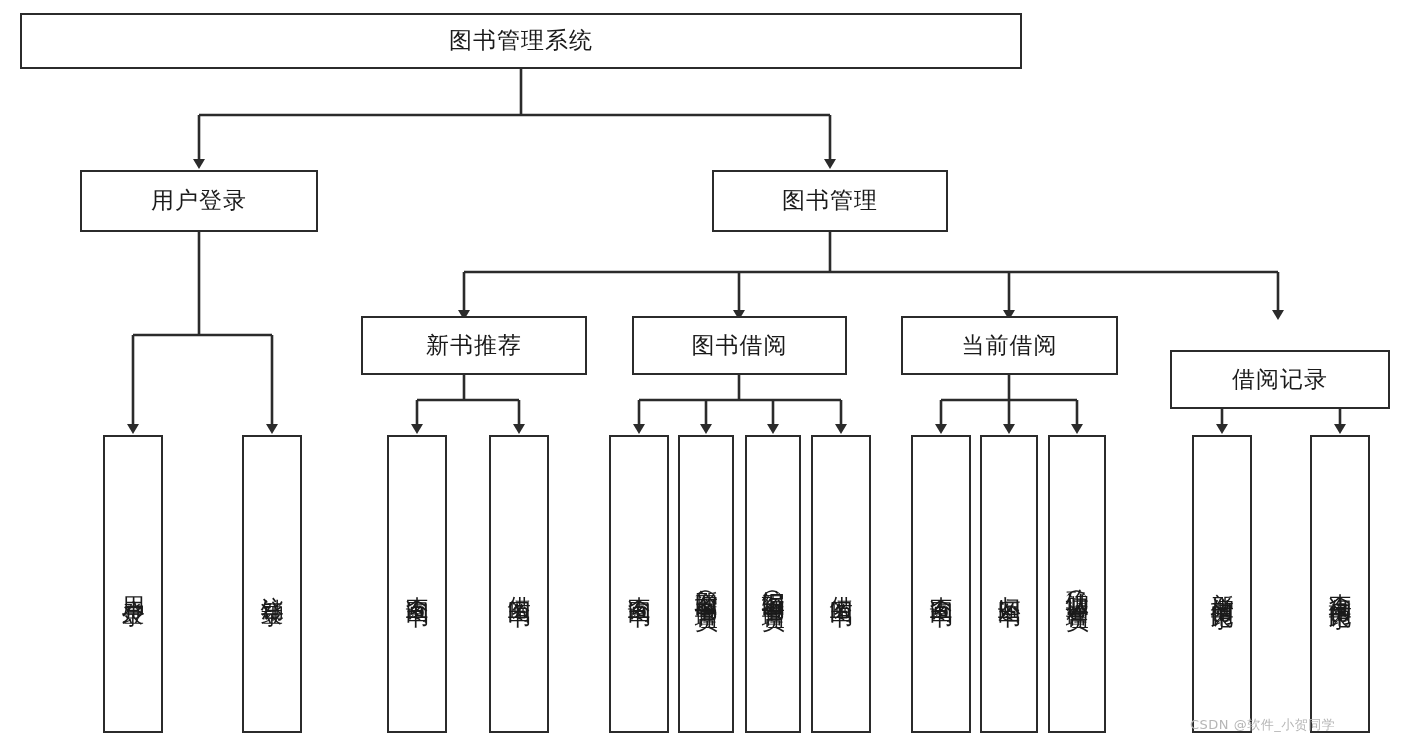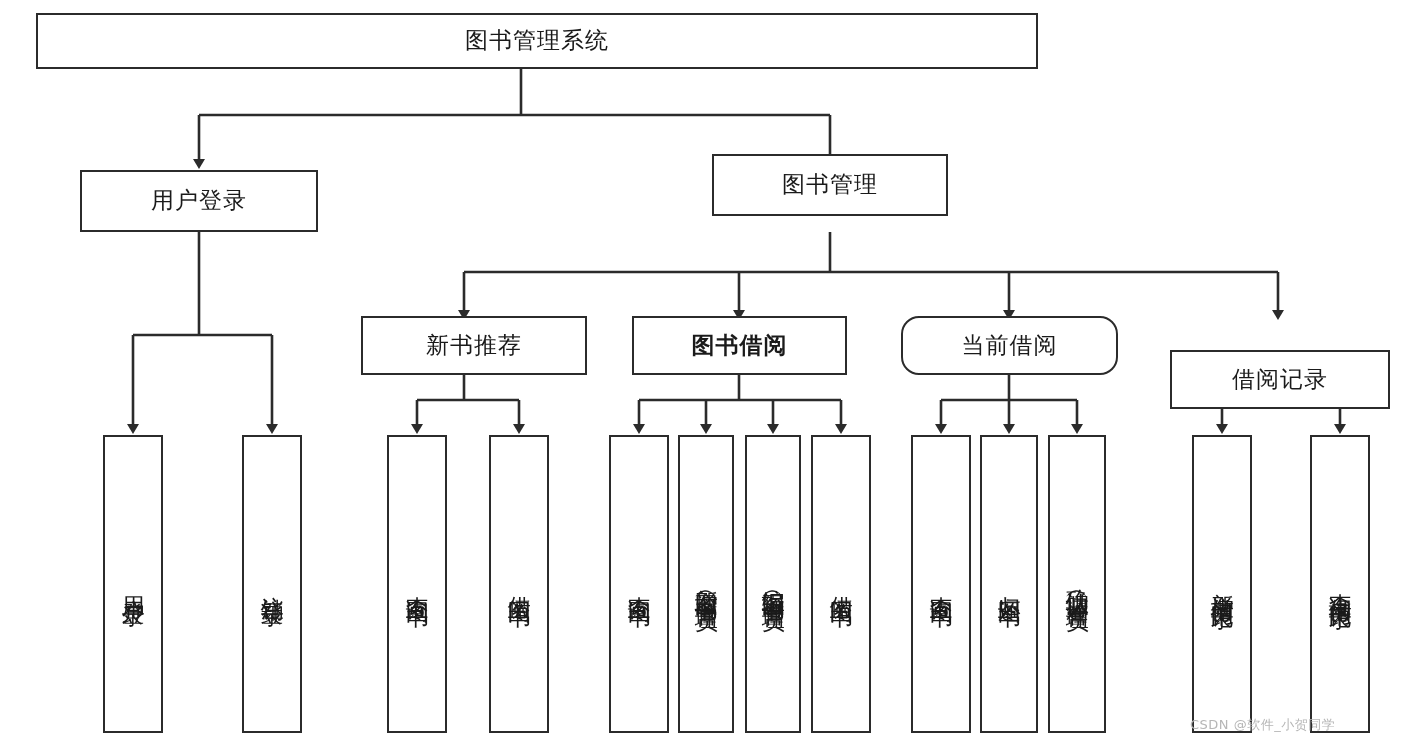--- a/index.html
+++ b/index.html
@@ -112,38 +112,38 @@
       <path d="M1009,400 L1009,425" marker-end="url(#arrow)"></path>
       <path d="M1077,400 L1077,425" marker-end="url(#arrow)"></path>
 
       <path d="M1278,375 L1278,400"></path>
       <path d="M1222,400 L1340,400"></path>
       <path d="M1222,400 L1222,425" marker-end="url(#arrow)"></path>
       <path d="M1340,400 L1340,425" marker-end="url(#arrow)"></path>
     </g>
   </svg>
 
-  <div class="node node-h" style="left:36px; top:13px; width:1002px; height:56px;">
+  <div class="node node-h" style="left:20px; top:13px; width:1002px; height:56px;">
     <span class="label">图书管理系统</span>
   </div>
 
   <div class="node node-h" style="left:80px; top:170px; width:238px; height:62px;">
     <span class="label">用户登录</span>
   </div>
-  <div class="node node-h" style="left:712px; top:154px; width:236px; height:62px;">
+  <div class="node node-h" style="left:712px; top:170px; width:236px; height:62px;">
     <span class="label">图书管理</span>
   </div>
 
   <div class="node node-h" style="left:361px; top:316px; width:226px; height:59px;">
     <span class="label">新书推荐</span>
   </div>
-  <div class="node node-h" style="left:632px; top:316px; width:215px; height:59px;font-weight:bold;">
+  <div class="node node-h" style="left:632px; top:316px; width:215px; height:59px;">
     <span class="label">图书借阅</span>
   </div>
-  <div class="node node-h" style="left:901px; top:316px; width:217px; height:59px;border-radius:18px;">
+  <div class="node node-h" style="left:901px; top:316px; width:217px; height:59px;">
     <span class="label">当前借阅</span>
   </div>
   <div class="node node-h" style="left:1170px; top:316px; width:220px; height:59px;margin-top:34px;">
     <span class="label">借阅记录</span>
   </div>
 
   <div class="node node-v" style="left:103px; top:435px; width:60px; height:298px;">
     <span class="label">用户登录</span>
   </div>
   <div class="node node-v" style="left:242px; top:435px; width:60px; height:298px;">

